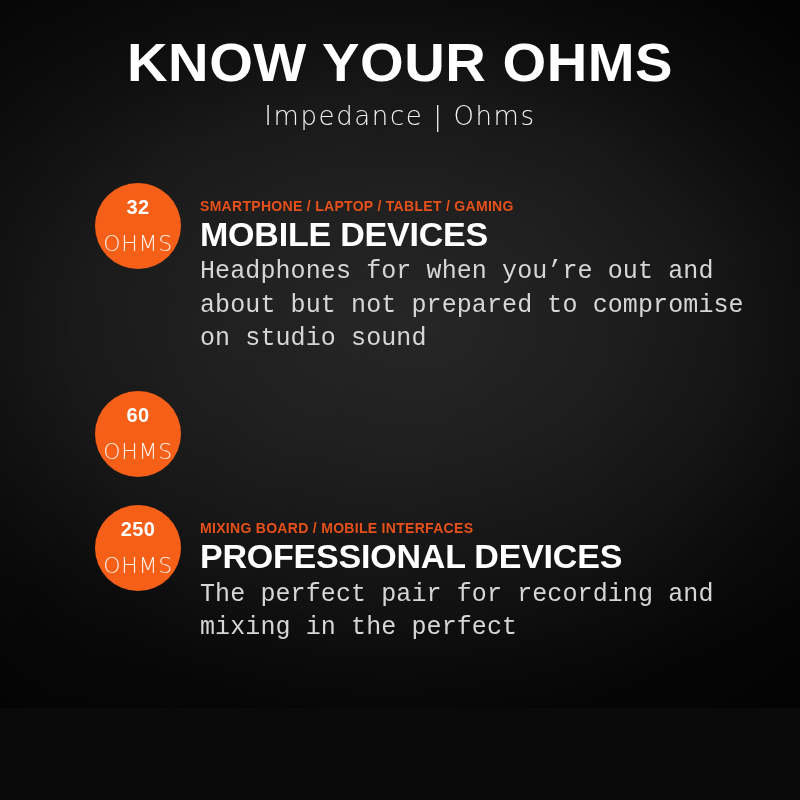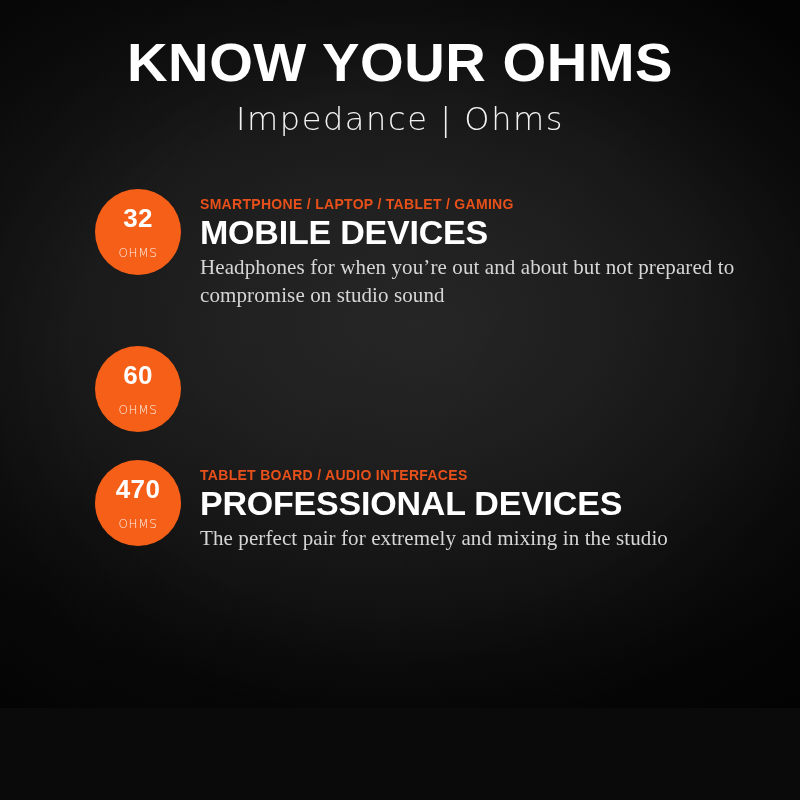--- a/index.html
+++ b/index.html
@@ -67,21 +67,21 @@
     font-size: 54px;
     font-weight: bold;
     letter-spacing: 0.5px;
     line-height: 1.04;
     transform: scaleX(1.04);
   }
   .sub-title {
     margin: 12px 0 0 0;
     color: #f2f2f2;
     font-family: "DejaVu Sans", sans-serif;
-    font-size: 32px;
+    font-size: 26px;
     font-weight: 300;
     letter-spacing: 1.6px;
     line-height: 1.1;
   }
 
   
   .tiers {
     margin-top: 52px;
     padding-left: 95px;
     padding-right: 42px;
@@ -102,39 +102,40 @@
     background: #f55f18;
     display: flex;
     flex-direction: column;
     align-items: center;
     justify-content: center;
     margin-right: 19px;
   }
   .badge-value {
     color: #ffffff;
     font-family: "Liberation Sans Narrow", "Liberation Sans", sans-serif;
-    font-size: 26px;
+    font-size: 20px;
     font-weight: bold;
     line-height: 1;
     letter-spacing: 0.3px;
   }
   .badge-unit {
     margin-top: 16px;
     color: #fdf0e8;
     font-family: "DejaVu Sans", sans-serif;
-    font-size: 12px;
+    font-size: 22px;
     font-weight: 300;
     line-height: 1;
     letter-spacing: 0.7px;
   }
 
   .tier-body {
     flex: 1 1 auto;
     min-width: 0;
     padding-top: 8px;
+    margin-top: 8px;
   }
   .kicker {
     margin: 0;
     color: #e8501a;
     font-family: "Liberation Sans Narrow", "Liberation Sans", sans-serif;
     font-size: 14px;
     font-weight: bold;
     letter-spacing: 0.3px;
     line-height: 1;
     white-space: nowrap;
@@ -147,22 +148,22 @@
     font-weight: bold;
     line-height: 1.02;
     letter-spacing: -0.2px;
     transform: scaleX(1.03);
     transform-origin: left center;
     white-space: nowrap;
   }
   .tier-desc {
     margin: 4px 0 0 0;
     color: #d6d6d6;
-    font-family: Liberation Serif, serif;
-    font-size: 21px;
+    font-family: Liberation Mono, monospace;
+    font-size: 25px;
     font-weight: 300;
     line-height: 1.33;
     letter-spacing: 0.1px;
   }
 
   
   .tier--t1 { margin-bottom: 36px; }
   .tier--t2 { margin-bottom: 28px; }
 </style>
 </head>
@@ -193,25 +194,25 @@
 
       <div class="tier tier--t2">
         <div class="badge">
           <span class="badge-value">60</span>
           <span class="badge-unit">OHMS</span>
         </div>
       </div>
 
       <div class="tier tier--t3">
         <div class="badge">
-          <span class="badge-value">470</span>
+          <span class="badge-value">250</span>
           <span class="badge-unit">OHMS</span>
         </div>
         <div class="tier-body">
-          <p class="kicker">TABLET BOARD / AUDIO INTERFACES</p>
+          <p class="kicker">MIXING BOARD / MOBILE INTERFACES</p>
           <h2 class="tier-title">PROFESSIONAL DEVICES</h2>
-          <p class="tier-desc">The perfect pair for extremely and mixing in the studio</p>
+          <p class="tier-desc">The perfect pair for recording and mixing in the perfect</p>
         </div>
       </div>
 
     </div>
   </div>
 </div>
 
 </body></html>

